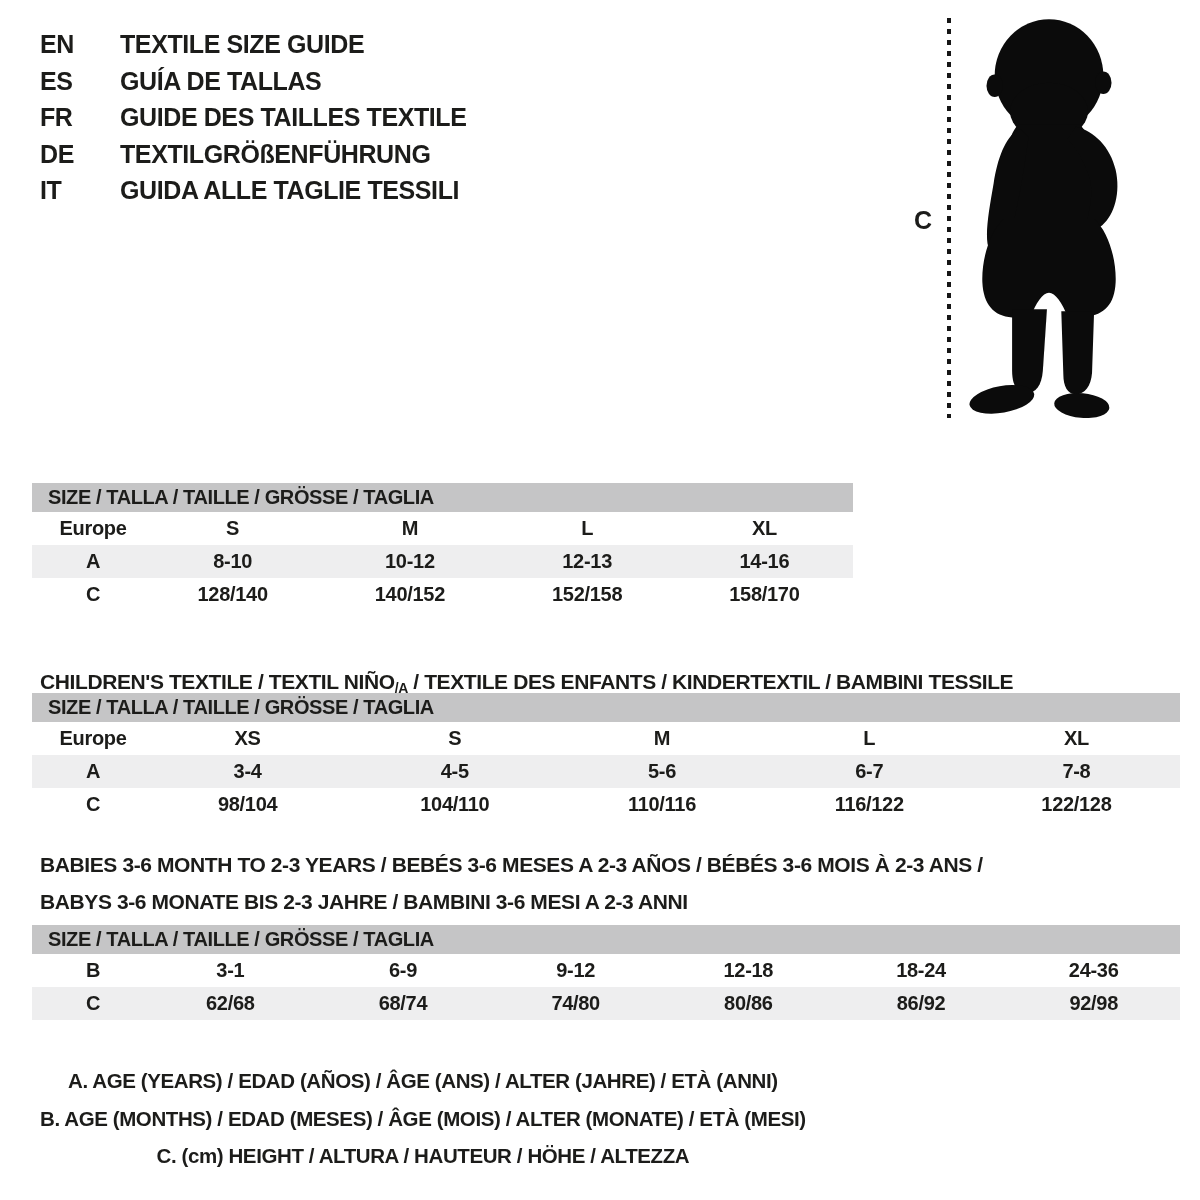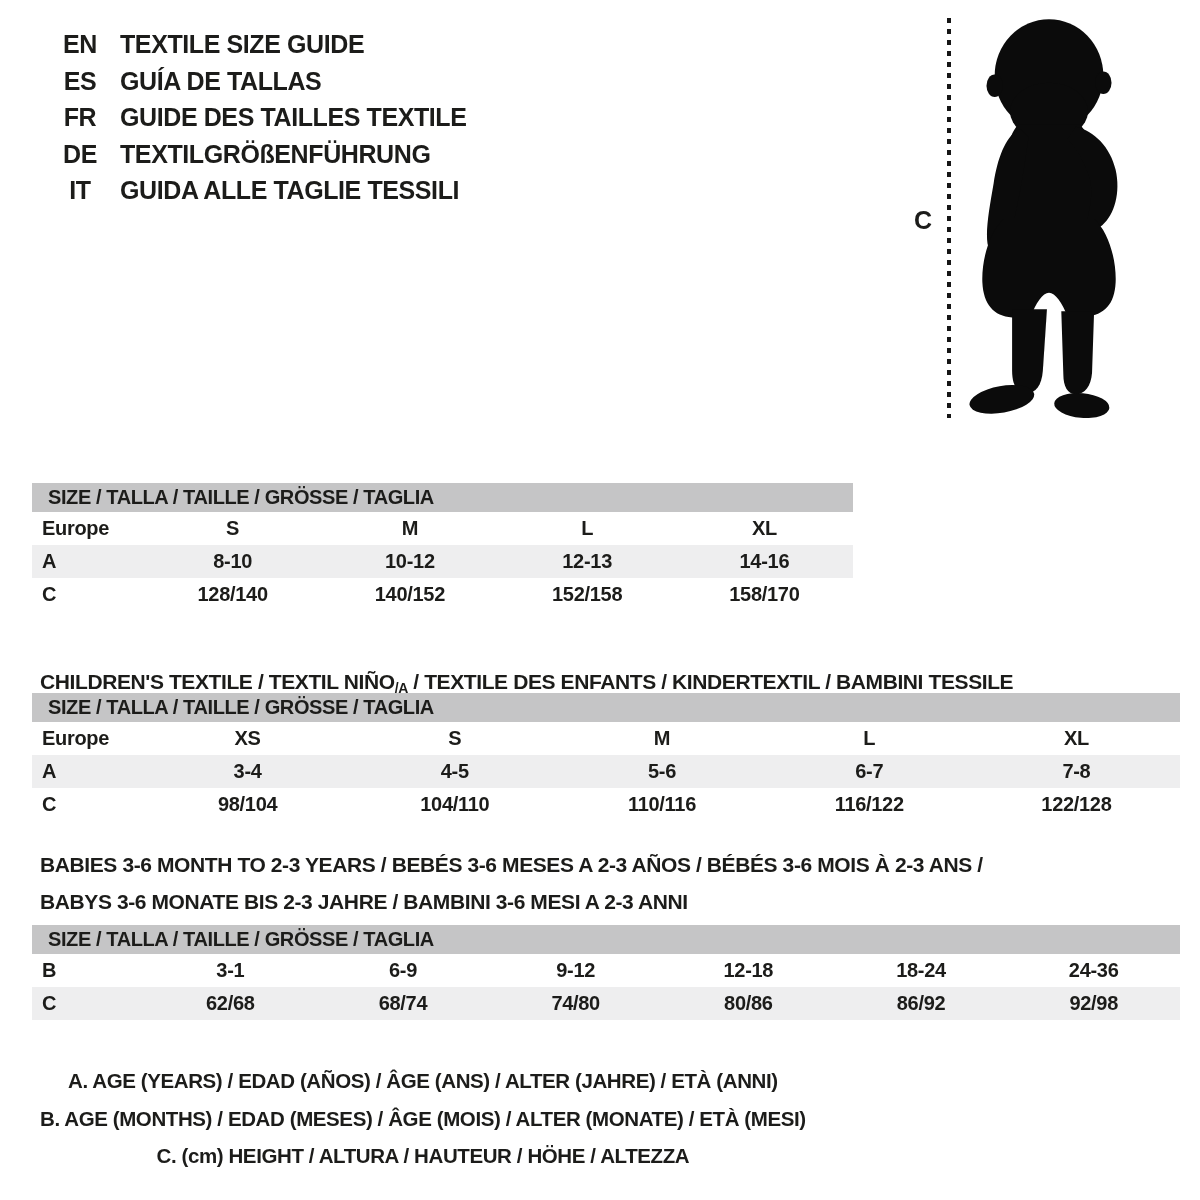--- a/index.html
+++ b/index.html
@@ -3,36 +3,36 @@
 <meta charset="utf-8">
 <style>
   html,body{margin:0;padding:0;background:#ffffff;}
   .canvas{
     position:relative;width:1200px;height:1200px;background:#ffffff;
     font-family:"Liberation Sans",sans-serif;font-weight:700;color:#1c1c1a;
     overflow:hidden;
   }
   .abs{position:absolute;}
   
-  .lang-row{display:flex;line-height:36.5px;font-size:25px;letter-spacing:-0.4px;white-space:nowrap;text-align:center;}
+  .lang-row{display:flex;line-height:36.5px;font-size:25px;letter-spacing:-0.4px;white-space:nowrap;}
   .lang-code{width:80px;flex:0 0 80px;}
   
   .fig-label{font-size:25px;}
   
   .section-heading{font-size:21px;letter-spacing:-0.4px;white-space:nowrap;line-height:24px;}
   .subA{font-size:14px;vertical-align:-4px;}
   
   .size-table{position:absolute;}
   .thead{
     height:29px;line-height:29px;background:#c5c5c6;
     padding-left:16px;font-size:20px;letter-spacing:-0.4px;white-space:nowrap;
   }
   .trow{display:flex;height:33px;line-height:33px;font-size:20px;letter-spacing:-0.3px;}
   .trow.alt{background:#eeeeef;}
-  .tlabel{flex:0 0 112px;width:112px;padding-left:10px;box-sizing:border-box;text-align:left;}
+  .tlabel{flex:0 0 112px;width:112px;padding-left:10px;box-sizing:border-box;text-align:center;}
   .tcell{flex:1;text-align:center;}
   
   .legend-line{font-size:20.5px;letter-spacing:-0.4px;line-height:37.5px;white-space:nowrap;text-align:center;}
 </style>
 </head>
 <body>
 
 <div class="canvas">
 
   <div class="abs" style="left:40px;top:26px">

